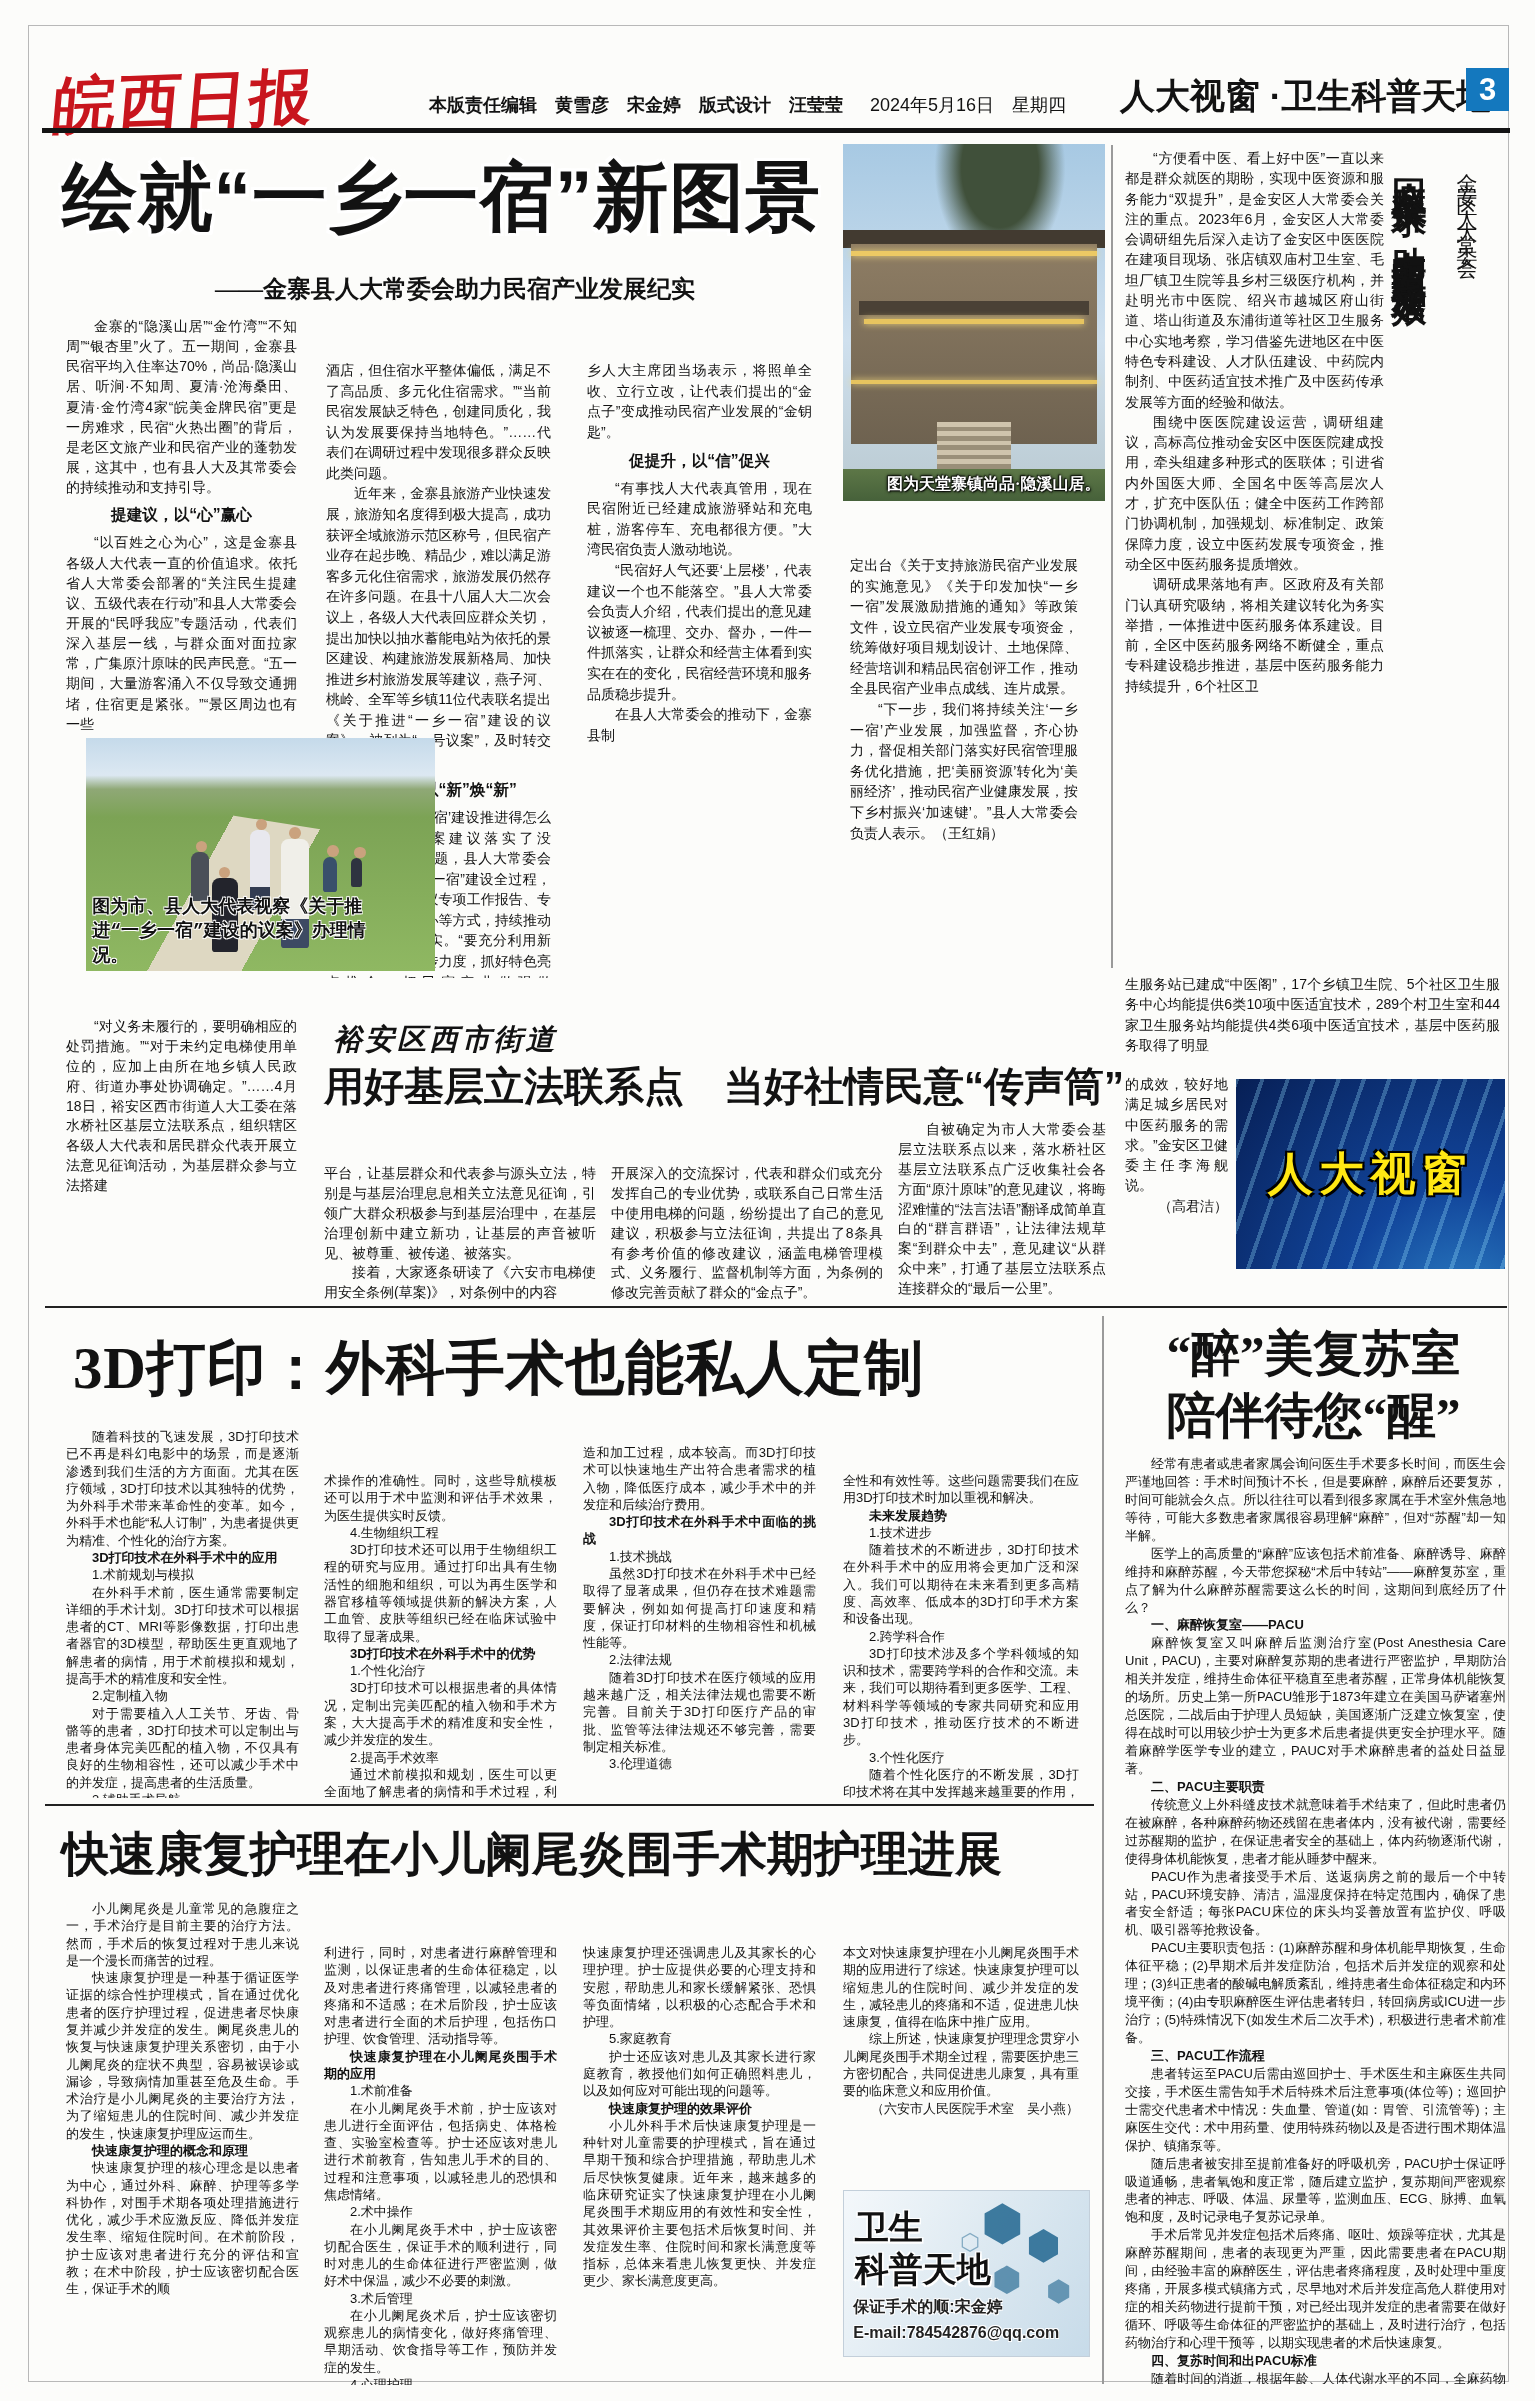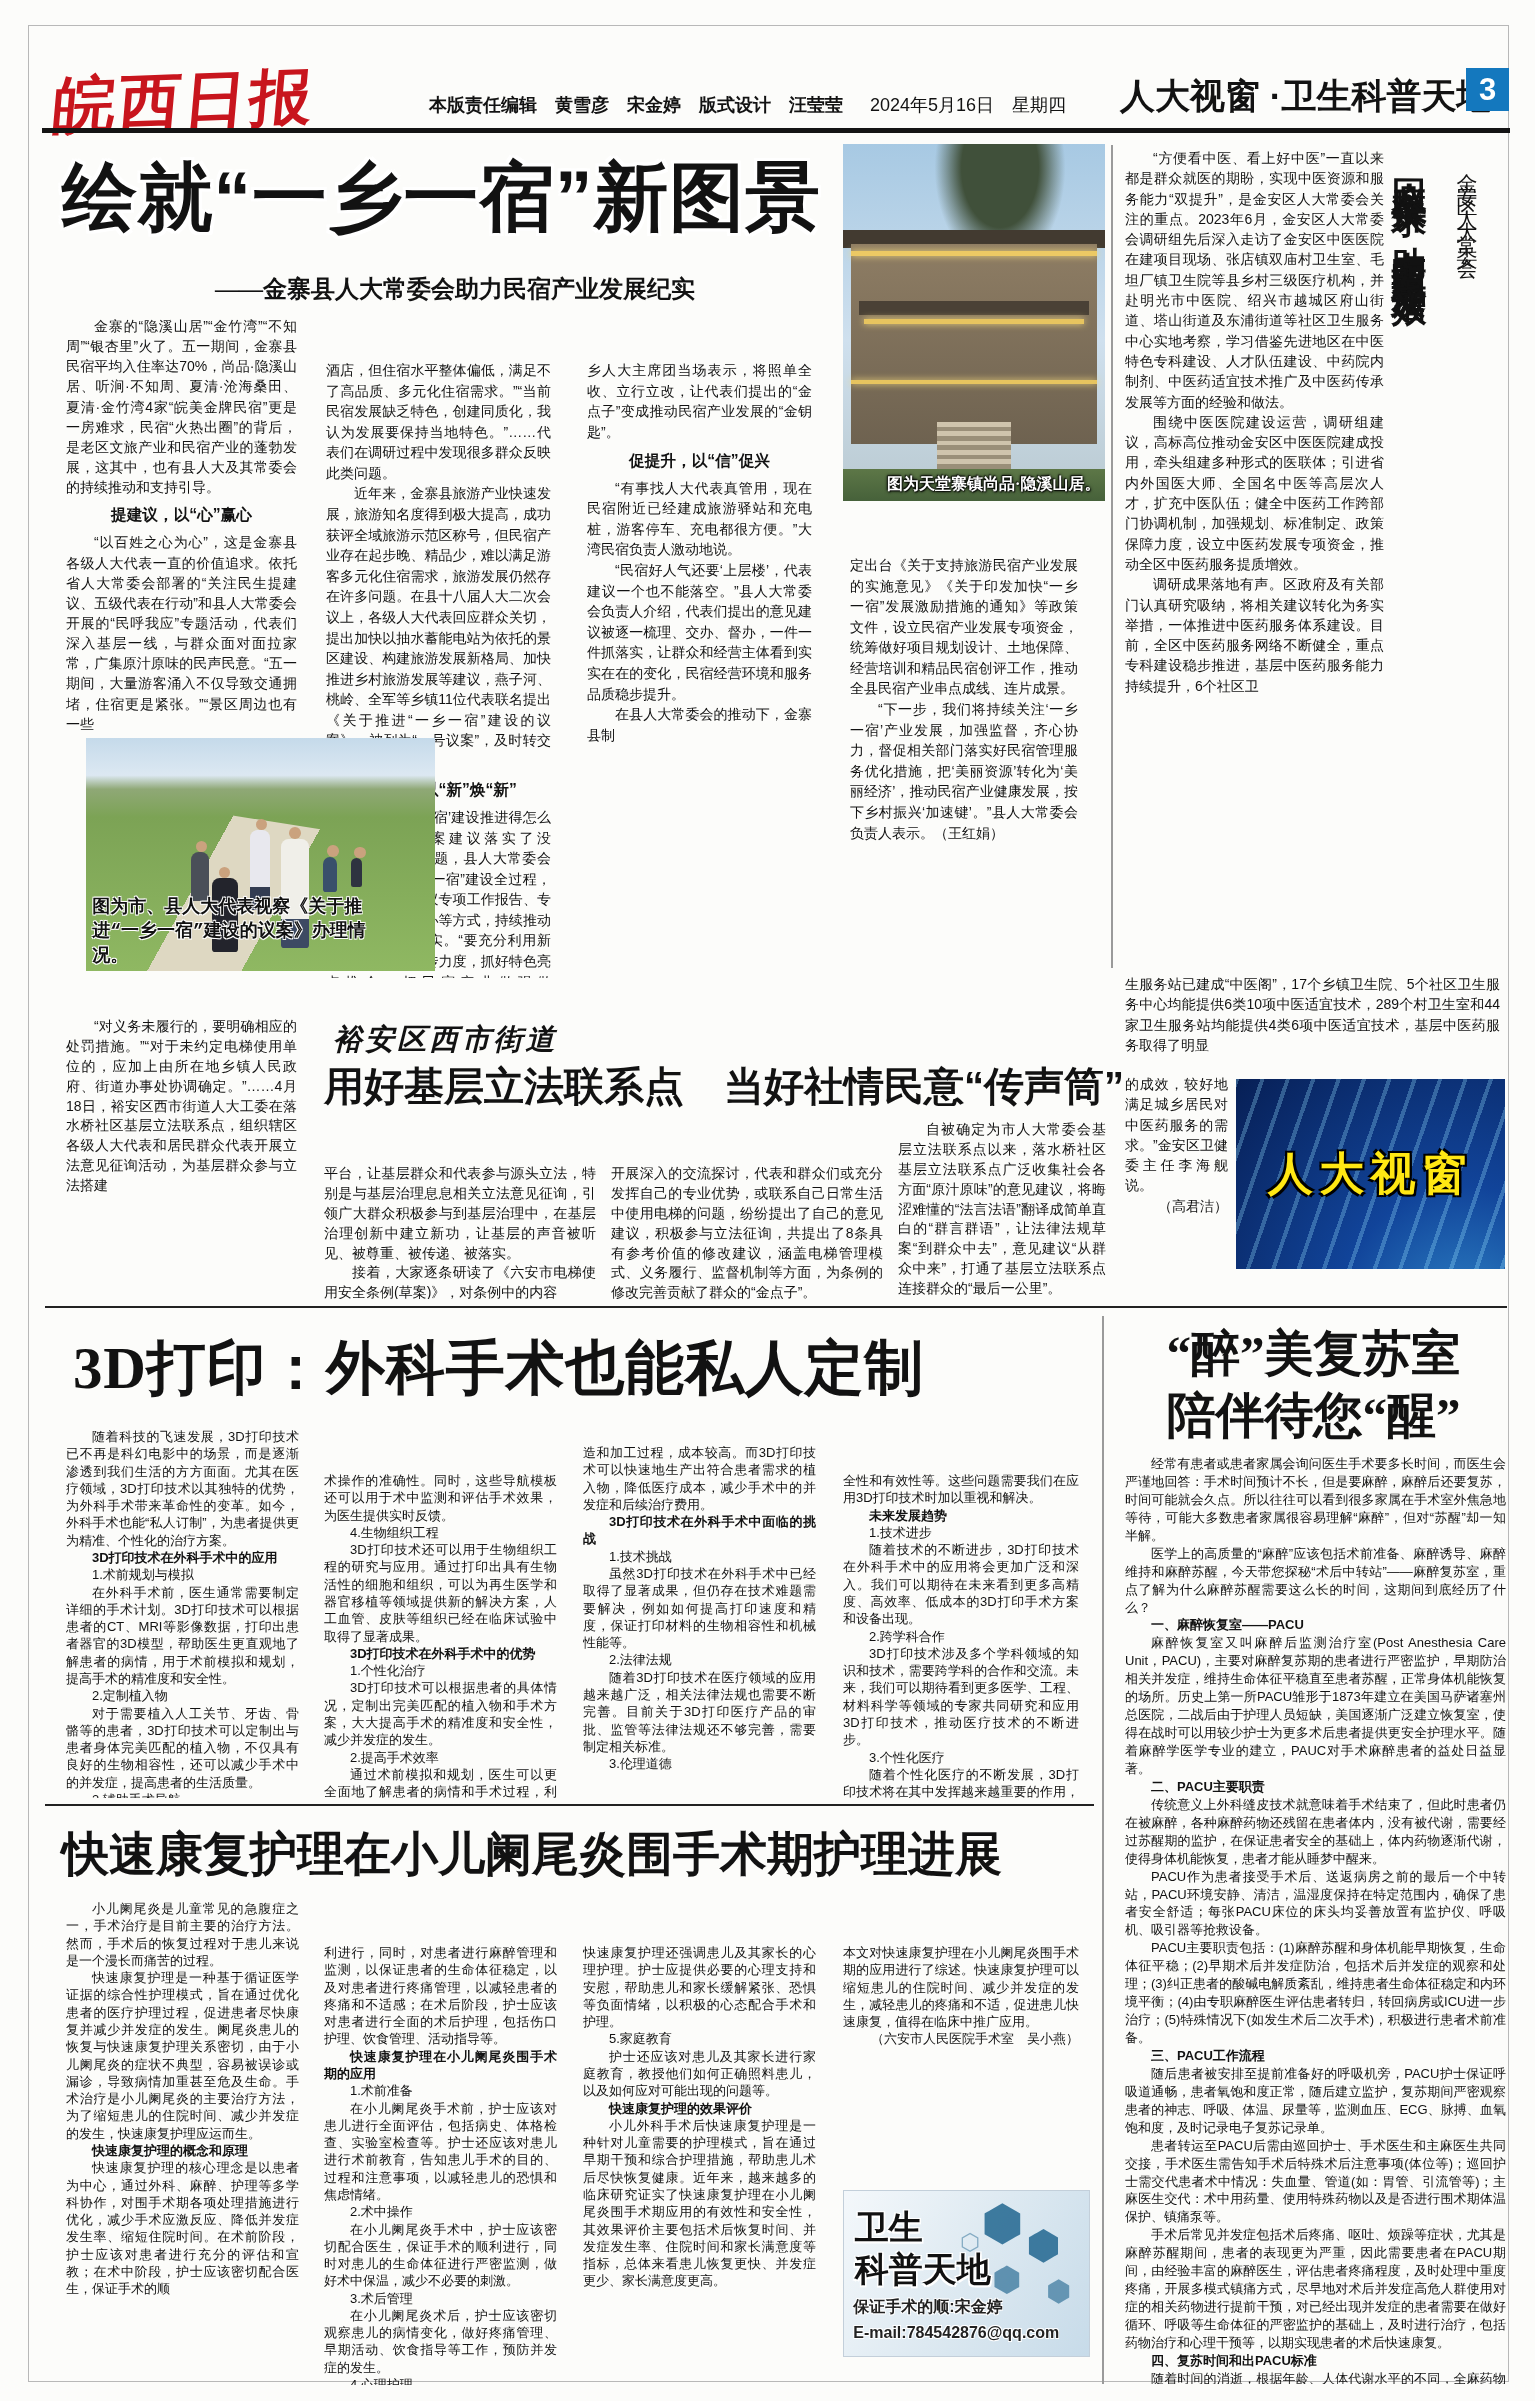--- a/index.html
+++ b/index.html
@@ -283,20 +283,21 @@
     </div>
   <div class="col fr-c3">
       <p class="noind">快速康复护理还强调患儿及其家长的心理护理。护士应提供必要的心理支持和安慰，帮助患儿和家长缓解紧张、恐惧等负面情绪，以积极的心态配合手术和护理。</p>
       <p>5.家庭教育</p>
       <p>护士还应该对患儿及其家长进行家庭教育，教授他们如何正确照料患儿，以及如何应对可能出现的问题等。</p>
       <p class="bsub">快速康复护理的效果评价</p>
       <p>小儿外科手术后快速康复护理是一种针对儿童需要的护理模式，旨在通过早期干预和综合护理措施，帮助患儿术后尽快恢复健康。近年来，越来越多的临床研究证实了快速康复护理在小儿阑尾炎围手术期应用的有效性和安全性，其效果评价主要包括术后恢复时间、并发症发生率、住院时间和家长满意度等指标，总体来看患儿恢复更快、并发症更少、家长满意度更高。</p>
     </div>
   <div class="col fr-c4">
       <p class="noind">本文对快速康复护理在小儿阑尾炎围手术期的应用进行了综述。快速康复护理可以缩短患儿的住院时间、减少并发症的发生，减轻患儿的疼痛和不适，促进患儿快速康复，值得在临床中推广应用。</p>
+      <p>综上所述，快速康复护理理念贯穿小儿阑尾炎围手术期全过程，需要医护患三方密切配合，共同促进患儿康复，具有重要的临床意义和应用价值。</p>
       <p class="byline">（六安市人民医院手术室　吴小燕）</p>
     </div>
 
   <div class="hk-box">
     <span class="hk-hex" style="left:137px;top:7.7px;font-size:49px;">⬢</span>
     <span class="hk-hex" style="left:182px;top:34px;font-size:40px;">⬢</span>
     <span class="hk-hex" style="left:148px;top:71px;font-size:34px;opacity:.7;">⬢</span>
     <span class="hk-hex" style="left:202px;top:86px;font-size:29px;opacity:.65;">⬢</span>
     <span class="hk-hex" style="left:116px;top:40px;font-size:23px;opacity:.5;">⬡</span>
     <div class="hk-t1">卫生</div>
@@ -310,20 +311,20 @@
   <div class="col pa-col">
       <p>经常有患者或患者家属会询问医生手术要多长时间，而医生会严谨地回答：手术时间预计不长，但是要麻醉，麻醉后还要复苏，时间可能就会久点。所以往往可以看到很多家属在手术室外焦急地等待，可能大多数患者家属很容易理解“麻醉”，但对“苏醒”却一知半解。</p>
       <p>医学上的高质量的“麻醉”应该包括术前准备、麻醉诱导、麻醉维持和麻醉苏醒，今天带您探秘“术后中转站”——麻醉复苏室，重点了解为什么麻醉苏醒需要这么长的时间，这期间到底经历了什么？</p>
       <p class="bsub">一、麻醉恢复室——PACU</p>
       <p>麻醉恢复室又叫麻醉后监测治疗室(Post Anesthesia Care Unit，PACU)，主要对麻醉复苏期的患者进行严密监护，早期防治相关并发症，维持生命体征平稳直至患者苏醒，正常身体机能恢复的场所。历史上第一所PACU雏形于1873年建立在美国马萨诸塞州总医院，二战后由于护理人员短缺，美国逐渐广泛建立恢复室，使得在战时可以用较少护士为更多术后患者提供更安全护理水平。随着麻醉学医学专业的建立，PAUC对手术麻醉患者的益处日益显著。</p>
       <p class="bsub">二、PACU主要职责</p>
       <p>传统意义上外科缝皮技术就意味着手术结束了，但此时患者仍在被麻醉，各种麻醉药物还残留在患者体内，没有被代谢，需要经过苏醒期的监护，在保证患者安全的基础上，体内药物逐渐代谢，使得身体机能恢复，患者才能从睡梦中醒来。</p>
       <p>PACU作为患者接受手术后、送返病房之前的最后一个中转站，PACU环境安静、清洁，温湿度保持在特定范围内，确保了患者安全舒适；每张PACU床位的床头均妥善放置有监护仪、呼吸机、吸引器等抢救设备。</p>
       <p>PACU主要职责包括：(1)麻醉苏醒和身体机能早期恢复，生命体征平稳；(2)早期术后并发症防治，包括术后并发症的观察和处理；(3)纠正患者的酸碱电解质紊乱，维持患者生命体征稳定和内环境平衡；(4)由专职麻醉医生评估患者转归，转回病房或ICU进一步治疗；(5)特殊情况下(如发生术后二次手术)，积极进行患者术前准备。</p>
       <p class="bsub">三、PACU工作流程</p>
+      <p>患者转运至PACU后需由巡回护士、手术医生和主麻医生共同交接，手术医生需告知手术后特殊术后注意事项(体位等)；巡回护士需交代患者术中情况：失血量、管道(如：胃管、引流管等)；主麻医生交代：术中用药量、使用特殊药物以及是否进行围术期体温保护、镇痛泵等。</p>
       <p>随后患者被安排至提前准备好的呼吸机旁，PACU护士保证呼吸道通畅，患者氧饱和度正常，随后建立监护，复苏期间严密观察患者的神志、呼吸、体温、尿量等，监测血压、ECG、脉搏、血氧饱和度，及时记录电子复苏记录单。</p>
-      <p>患者转运至PACU后需由巡回护士、手术医生和主麻医生共同交接，手术医生需告知手术后特殊术后注意事项(体位等)；巡回护士需交代患者术中情况：失血量、管道(如：胃管、引流管等)；主麻医生交代：术中用药量、使用特殊药物以及是否进行围术期体温保护、镇痛泵等。</p>
       <p>手术后常见并发症包括术后疼痛、呕吐、烦躁等症状，尤其是麻醉苏醒期间，患者的表现更为严重，因此需要患者在PACU期间，由经验丰富的麻醉医生，评估患者疼痛程度，及时处理中重度疼痛，开展多模式镇痛方式，尽早地对术后并发症高危人群使用对症的相关药物进行提前干预，对已经出现并发症的患者需要在做好循环、呼吸等生命体征的严密监护的基础上，及时进行治疗，包括药物治疗和心理干预等，以期实现患者的术后快速康复。</p>
       <p class="bsub">四、复苏时间和出PACU标准</p>
       <p>随着时间的消逝，根据年龄、人体代谢水平的不同，全麻药物的药效也在逐渐减退，观察半小时至几小时不等，直到疼痛缓解、各种手术麻醉并发症消退、意识清醒、生命体征平稳、人体各种保护性机制恢复。</p>
     </div>
 </div>
 
 
 </body></html>

